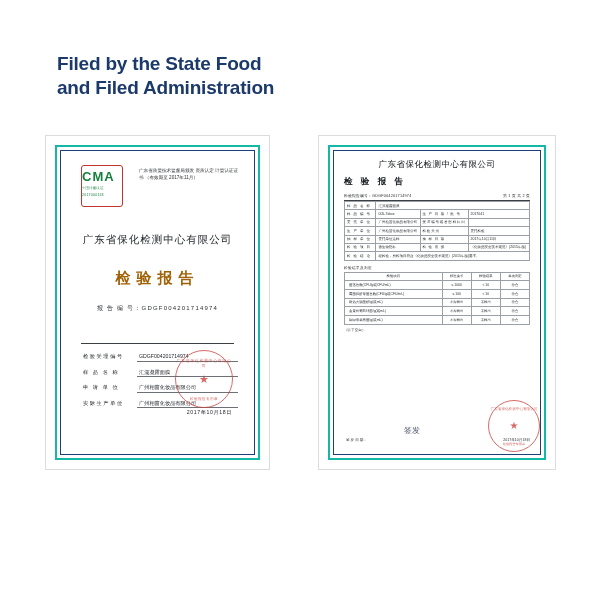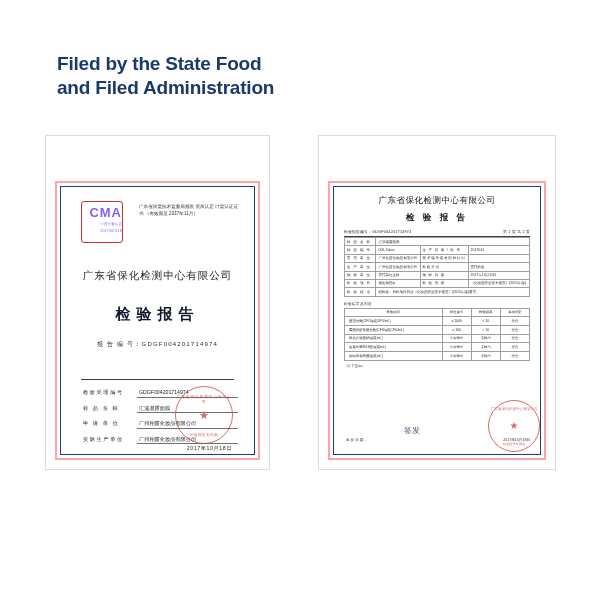--- a/index.html
+++ b/index.html
@@ -38,23 +38,22 @@
     background: #ffffff;
     border: 1px solid #dcdcdc;
     box-sizing: border-box;
   }
   .cert-inner {
     position: absolute;
     left: 9px;
     top: 9px;
     right: 9px;
     bottom: 9px;
-    border: 2px solid #fca5a5;
+    border: 2px solid #14b8a6;
     box-sizing: border-box;
-    margin-top: 36px;
   }
   .cert-inner::after {
     content: "";
     position: absolute;
     left: 3px; top: 3px; right: 3px; bottom: 3px;
     border: 1px solid #1d3e78;
   }
 
   #cert-left  { left: 45px;  top: 135px; width: 225px; height: 335px; }
   #cert-right { left: 318px; top: 135px; width: 238px; height: 335px; }
@@ -73,22 +72,22 @@
     margin-top: 4px;
   }
   .cma-seal {
     position: absolute;
     left: 8px;
     top: 0;
     width: 42px;
     height: 42px;
     border: 1.3px solid #c4332f;
     border-radius: 3px;
-    color: #8b5cf6;
-    text-align: right;
+    color: #15803d;
+    text-align: left;
     box-sizing: border-box;
   }
   .cma-seal .cma-big {
     display: block;
     font-size: 13px;
     font-weight: 700;
     letter-spacing: 1px;
     margin-top: 4px;
     line-height: 1;
   }
@@ -119,21 +118,21 @@
     letter-spacing: 1px;
     margin-top: 22px;
     color: #1b1f24;
   }
   .l-title {
     text-align: center;
     font-size: 15px;
     font-weight: 700;
     letter-spacing: 6px;
     margin-top: 22px;
-    color: #0f172a;
+    color: #a16207;
   }
   .l-reportno {
     text-align: center;
     font-size: 6px;
     letter-spacing: 1.2px;
     margin-top: 16px;
     color: #2b2f33;
   }
   .l-rule {
     position: absolute;
@@ -221,21 +220,21 @@
     box-sizing: border-box;
     color: #23272b;
   }
   .r-org {
     text-align: center;
     font-size: 8.5px;
     letter-spacing: 0.5px;
     color: #14181c;
   }
   .r-title {
-    text-align: center;
+    text-align: left;
     font-size: 8.5px;
     font-weight: 700;
     letter-spacing: 3px;
     margin-top: 5px;
     color: #14181c;
   }
   .r-subline {
     display: flex;
     justify-content: space-between;
     font-size: 3.8px;

